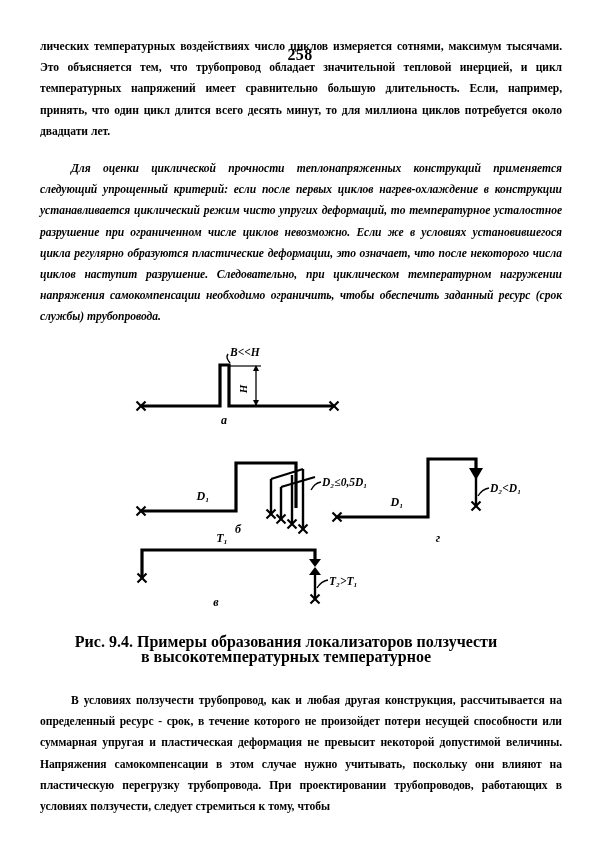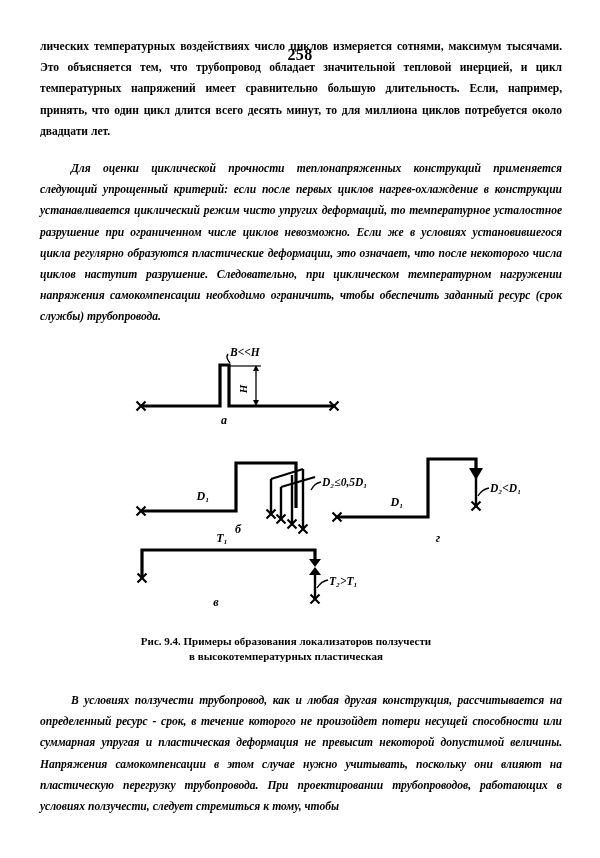--- a/index.html
+++ b/index.html
@@ -55,40 +55,40 @@
     word-spacing: 0.2px;
     -webkit-font-smoothing: none;
   }
   p.para.indent {
     text-indent: 31px;
   }
   p.para:last-child { margin-bottom: 0; }
 
   #para-top  { top: 36px;  }
   #para-mid  { top: 158px; font-style: italic; }
-  #para-bot  { top: 690px; font-style: italic; }
+  #para-bot  { top: 690px; }
 
   
   .figure {
     position: absolute;
     left: 8px;
     top: 348px;
     width: 600px;
     height: 330px;
   }
   .figure svg {
     display: block;
   }
   .fig-caption {
     position: absolute;
     top: 286px;
     left: 0;
     width: 556px;
     text-align: center;
-    font-size: 11px;
+    font-size: 16px;
     line-height: 15px;
     font-weight: 600;
   }
   .fig-caption span { display: block; }
 </style>
 </head>
 <body>
 
 <div class="page">
 
@@ -191,21 +191,21 @@
 
         <text x="214" y="194" font-family="'Liberation Serif',serif" font-size="12" font-style="italic" font-weight="bold" text-anchor="middle">T₁</text>
         <text x="321" y="237" font-family="'Liberation Serif',serif" font-size="11.5" font-style="italic" font-weight="bold" text-anchor="start">T₂&gt;T₁</text>
         <text x="208" y="258" font-family="'Liberation Serif',serif" font-size="12" font-style="italic" font-weight="bold" text-anchor="middle">в</text>
       </g>
 
     </svg>
 
     <div class="fig-caption">
       <span>Рис. 9.4. Примеры образования локализаторов ползучести</span>
-      <span>в высокотемпературных пластическая</span>
+      <span>в высокотемпературных температурное</span>
     </div>
   </div>
 
   <div class="text-col" id="para-bot">
     <p class="para indent">В условиях ползучести трубопровод, как и любая другая конструкция, рассчитывается на определенный ресурс - срок, в течение которого не произойдет потери несущей способности или суммарная упругая и пластическая деформация не превысит некоторой допустимой величины. Напряжения самокомпенсации в этом случае нужно учитывать, поскольку они влияют на пластическую перегрузку трубопровода. При проектировании трубопроводов, работающих в условиях ползучести, следует стремиться к тому, чтобы</p>
   </div>
 
 </div>
 
 </body></html>

